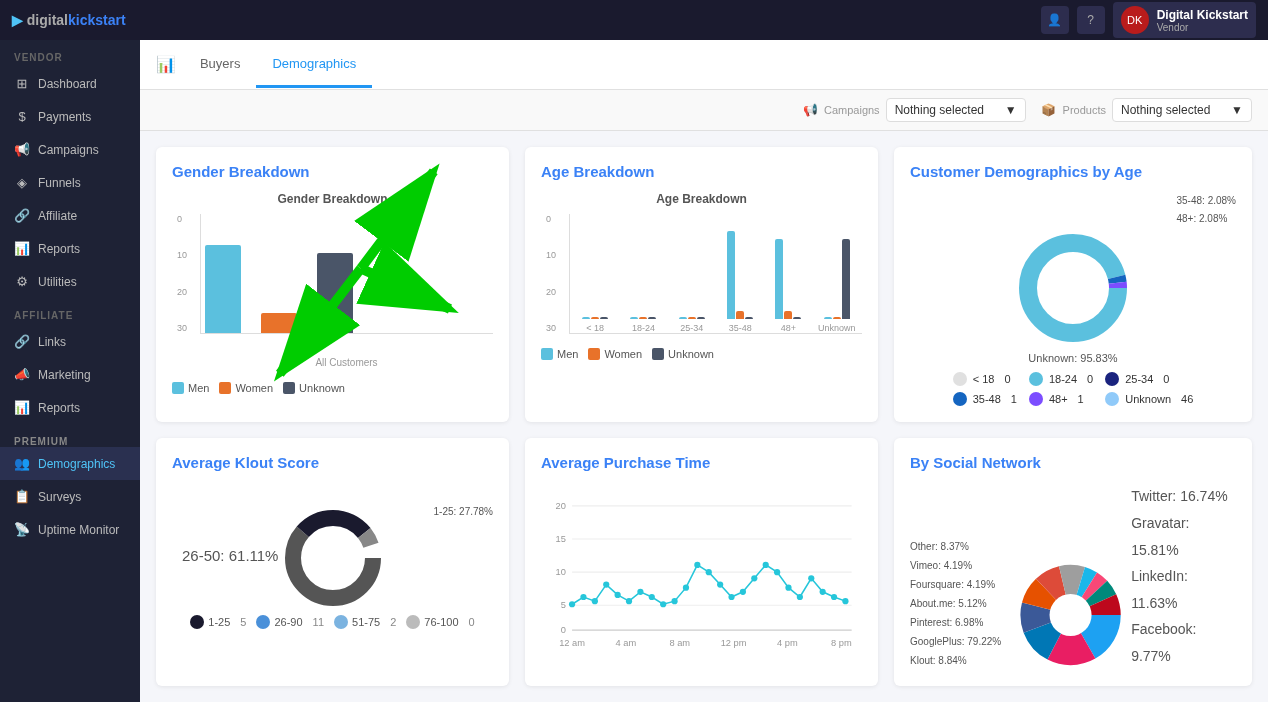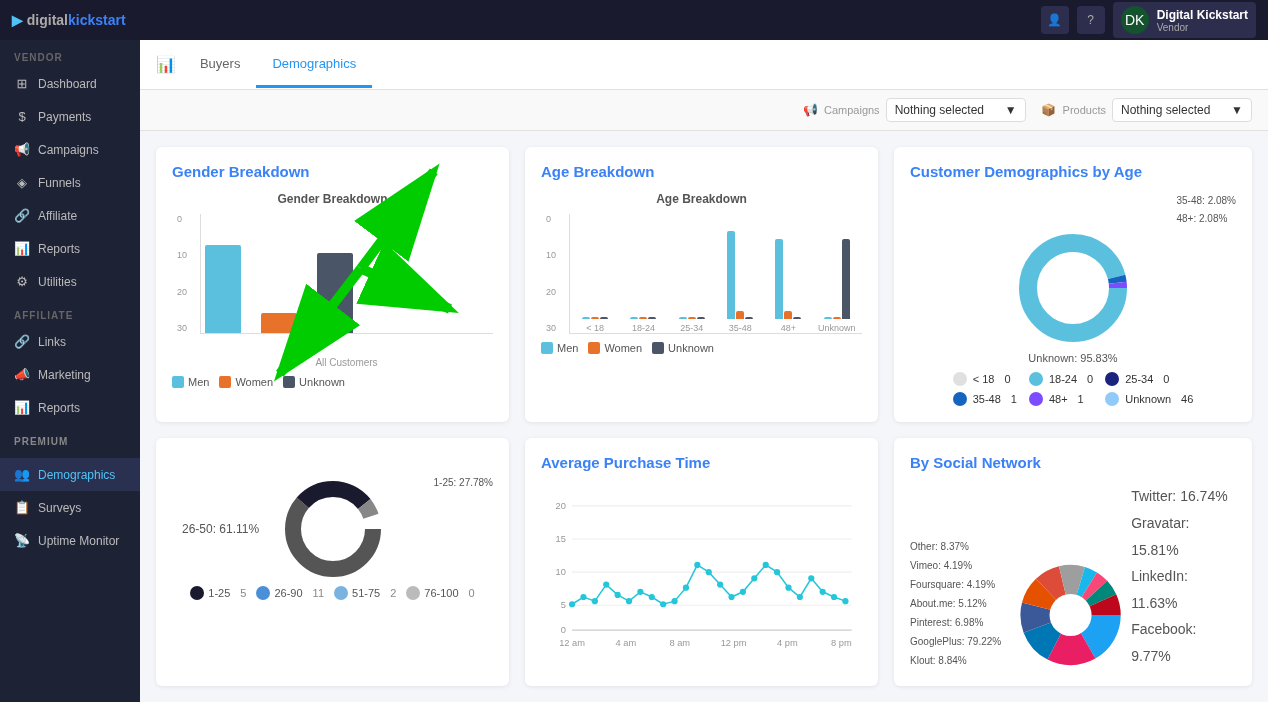--- a/index.html
+++ b/index.html
@@ -5,32 +5,32 @@
     * { box-sizing: border-box; margin: 0; padding: 0; }
     body { font-family: 'Segoe UI', Arial, sans-serif; font-size: 13px; background: #f5f6fa; color: #333; display: flex; flex-direction: column; height: 100vh; overflow: hidden; }
 
     
     .topbar { height: 40px; background: #1a1a2e; display: flex; align-items: center; justify-content: space-between; padding: 0 12px; flex-shrink: 0; }
     .topbar-logo { color: #fff; font-weight: bold; font-size: 14px; display: flex; align-items: center; gap: 4px; }
     .topbar-logo span { color: #4fc3f7; }
     .topbar-right { display: flex; align-items: center; gap: 8px; }
     .topbar-icon { width: 28px; height: 28px; background: #2d2d4e; border-radius: 4px; display: flex; align-items: center; justify-content: center; color: #aaa; font-size: 12px; cursor: pointer; }
     .topbar-user { display: flex; align-items: center; gap: 8px; background: #2d2d4e; border-radius: 4px; padding: 4px 8px; color: #fff; font-size: 12px; }
-    .avatar { width: 28px; height: 28px; border-radius: 50%; background: #14532d; display: flex; align-items: center; justify-content: center; font-size: 14px; color: #fff; }
+    .avatar { width: 28px; height: 28px; border-radius: 50%; background: #b91c1c; display: flex; align-items: center; justify-content: center; font-size: 11px; color: #fff; }
 
     
     .main-layout { display: flex; flex: 1; overflow: hidden; }
 
     
     .sidebar { width: 140px; background: #1e2235; color: #ccc; flex-shrink: 0; overflow-y: auto; display: flex; flex-direction: column; }
     .sidebar-section-label { font-size: 10px; font-weight: 700; color: #666; padding: 12px 14px 4px; letter-spacing: 1px; text-transform: uppercase; }
     .sidebar-item { padding: 9px 14px; font-size: 12px; cursor: pointer; display: flex; align-items: center; gap: 8px; color: #bbb; }
     .sidebar-item.active { color: #fff; background: #2a3050; }
     .sidebar-item-icon { font-size: 13px; width: 16px; text-align: center; }
-    .sidebar-premium { font-size: 10px; font-weight: 700; color: #888; padding: 12px 14px 11px; letter-spacing: 1px; }
+    .sidebar-premium { font-size: 10px; font-weight: 700; color: #888; padding: 12px 14px 0; letter-spacing: 1px; }
     .sidebar-item.highlight { color: #4fc3f7; }
 
     
     .content { flex: 1; display: flex; flex-direction: column; overflow: hidden; background: #f5f6fa; }
 
     
     .tabs { background: #fff; border-bottom: 1px solid #e0e0e0; display: flex; align-items: center; padding: 0 16px; flex-shrink: 0; height: 50px; }
     .tab-icon { color: #aaa; margin-right: 8px; font-size: 16px; }
     .tab { padding: 14px 16px; font-size: 13px; cursor: pointer; color: #666; border-bottom: 3px solid transparent; margin-bottom: -1px; }
     .tab.active { color: #2196f3; border-bottom-color: #2196f3; font-weight: 500; }
@@ -48,21 +48,21 @@
     .card { background: #fff; border-radius: 6px; box-shadow: 0 1px 4px rgba(0,0,0,0.08); padding: 16px; }
     .card-title { font-size: 15px; font-weight: 600; color: #3b82f6; margin-bottom: 12px; }
 
     
     .bar-chart-container { width: 100%; }
     .bar-chart-title { text-align: center; font-size: 12px; font-weight: 600; color: #555; margin-bottom: 8px; }
     .bar-chart { display: flex; align-items: flex-end; gap: 4px; height: 130px; border-left: 1px solid #ddd; border-bottom: 1px solid #ddd; padding: 4px 4px 0; position: relative; }
     .bar-y-labels { position: absolute; left: -24px; top: 0; height: 100%; display: flex; flex-direction: column-reverse; justify-content: space-between; font-size: 9px; color: #999; }
     .bar { border-radius: 2px 2px 0 0; }
     .bar-x-label { font-size: 9px; color: #999; text-align: center; margin-top: 4px; }
-    .legend { display: flex; flex-wrap: wrap; gap: 10px; margin-top: 8px; }
+    .legend { display: flex; flex-wrap: wrap; gap: 10px; margin-top: 14px; }
     .legend-item { display: flex; align-items: center; gap: 4px; font-size: 11px; color: #555; }
     .legend-dot { width: 12px; height: 12px; border-radius: 2px; flex-shrink: 0; }
     .demo-row { display: flex; align-items: center; gap: 6px; }
 
     
     .line-chart-svg { width: 100%; height: 170px; }
 
     
     .arrow-overlay { position: absolute; top: 0; left: 0; width: 100%; height: 100%; pointer-events: none; z-index: 10; }
 
@@ -375,25 +375,26 @@
             <div class="demo-row">
               <div style="width:14px;height:14px;border-radius:50%;background:#90caf9"></div>
               <span style="font-size:11px">Unknown</span>
               <span style="font-size:11px;margin-left:4px">46</span>
             </div>
           </div>
         </div>
       </div>
 
       <div class="card section-wrapper">
+        <div class="card-title">Average Klout Score</div>
         <div style="display:flex;flex-direction:column;align-items:center;position:relative">
           <div style="font-size:10px;color:#555;position:absolute;right:0;top:20px;line-height:1.8">
             <div>1-25: 27.78%</div>
           </div>
-          <div style="font-size:12px;color:#555;position:absolute;left:10px;bottom:60px;line-height:1.8">
+          <div style="font-size:15px;color:#555;position:absolute;left:10px;bottom:60px;line-height:1.8">
             <div>26-50: 61.11%</div>
           </div>
 
           <svg width="110" height="110" viewBox="0 0 110 110" style="margin-top:20px">
 
             <circle cx="55" cy="55" r="40" fill="none" stroke="#555" stroke-width="16" stroke-dasharray="154 98" stroke-dashoffset="0"></circle>
 
             <circle cx="55" cy="55" r="40" fill="none" stroke="#1a1a2e" stroke-width="16" stroke-dasharray="70 182" stroke-dashoffset="-154"></circle>
 
             <circle cx="55" cy="55" r="40" fill="none" stroke="#888" stroke-width="16" stroke-dasharray="14 238" stroke-dashoffset="-224"></circle>

